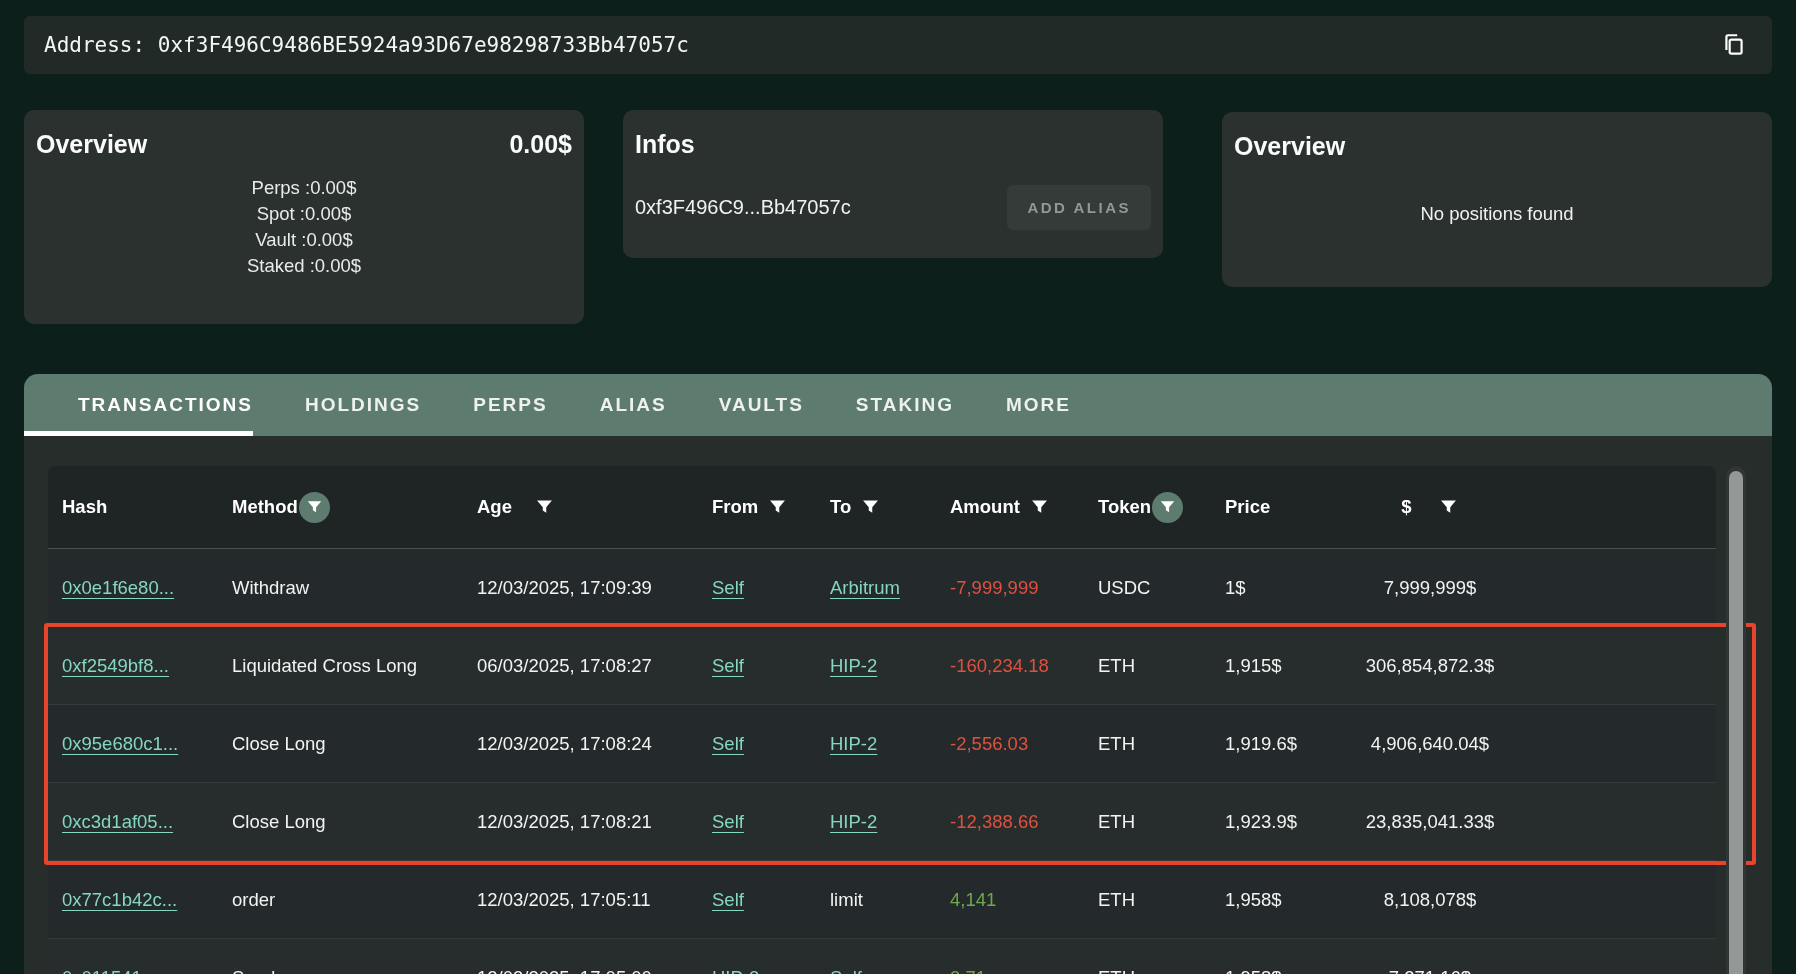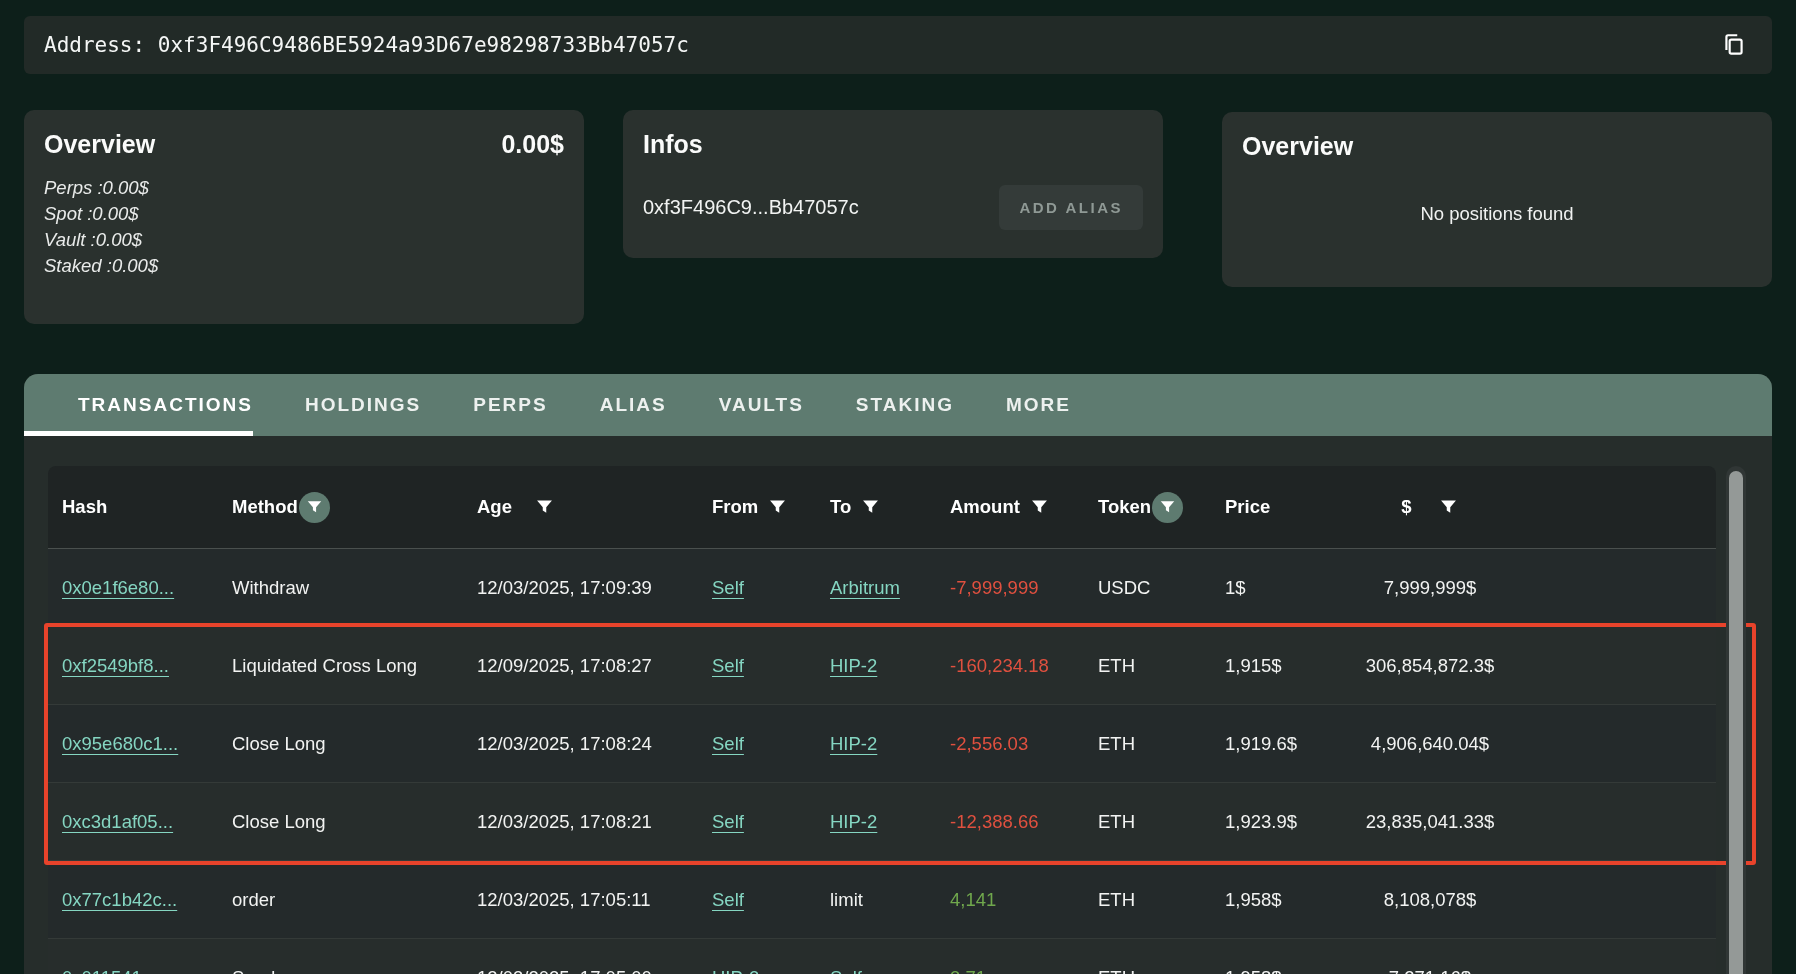--- a/index.html
+++ b/index.html
@@ -22,28 +22,28 @@
     font-size: 21px; color: #f4f6f5; white-space: pre;
   }
   .copy-btn {
     margin-left: auto; width: 44px; height: 44px; border: none; background: transparent;
     display: flex; align-items: center; justify-content: center; cursor: pointer;
     border-radius: 50%;
   }
 
   
   .card {
-    position: absolute; background: #2a312e; border-radius: 10px; padding: 20px 20px;
+    position: absolute; background: #2a312e; border-radius: 10px; padding: 20px 12px;
   }
   .card-title { font-size: 25px; font-weight: bold; color: #fafbfa; }
   .card-head { display: flex; justify-content: space-between; align-items: baseline; }
 
   .card-overview { left: 24px; top: 110px; width: 560px; height: 214px; }
   .ov-rows { margin-top: 16px; }
-  .ov-row { display: flex; justify-content: flex-start; font-size: 18.5px; line-height: 26px; color: #e9ebea; font-style: italic; }
+  .ov-row { display: flex; justify-content: center; font-size: 18.5px; line-height: 26px; color: #e9ebea; }
 
   .card-infos { left: 623px; top: 110px; width: 540px; height: 148px; }
   .infos-row { display: flex; align-items: center; justify-content: space-between; margin-top: 26px; }
   .infos-addr { font-size: 20px; color: #f1f3f2; }
   .alias-btn {
     background: #343b39; color: #8f9995; border: none; border-radius: 6px;
     font-family: "Liberation Sans", sans-serif;
     font-size: 15px; font-weight: bold; letter-spacing: 2.5px;
     padding: 14px 20px; cursor: pointer;
   }
@@ -293,21 +293,21 @@
       <div class="td"><a class="cell-link">Arbitrum</a></div>
       <div class="td amount-neg">-7,999,999</div>
       <div class="td">USDC</div>
       <div class="td">1$</div>
       <div class="td td-usd">7,999,999$</div>
     </div>
 
     <div class="tgrid trow even">
       <div class="td"><a class="cell-link">0xf2549bf8...</a></div>
       <div class="td">Liquidated Cross Long</div>
-      <div class="td">12/09/2025, 17:08:27</div>
+      <div class="td">06/03/2025, 17:08:27</div>
       <div class="td"><a class="cell-link">Self</a></div>
       <div class="td"><a class="cell-link">HIP-2</a></div>
       <div class="td amount-neg">-160,234.18</div>
       <div class="td">ETH</div>
       <div class="td">1,915$</div>
       <div class="td td-usd">306,854,872.3$</div>
     </div>
 
     <div class="tgrid trow odd">
       <div class="td"><a class="cell-link">0x95e680c1...</a></div>

